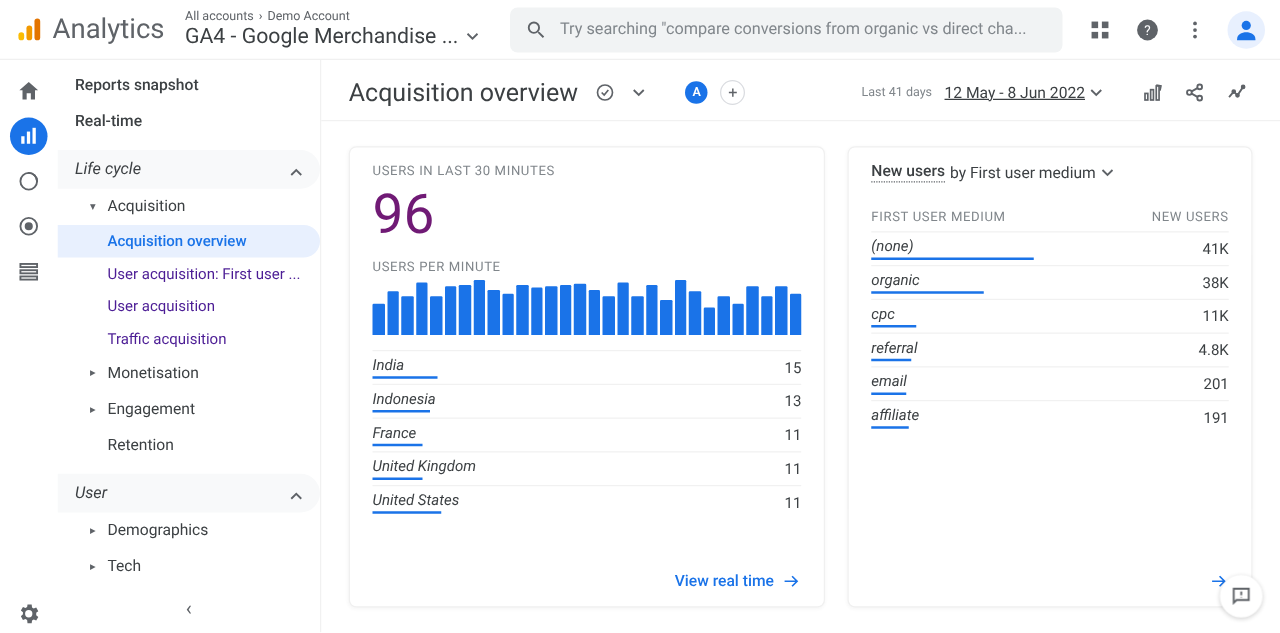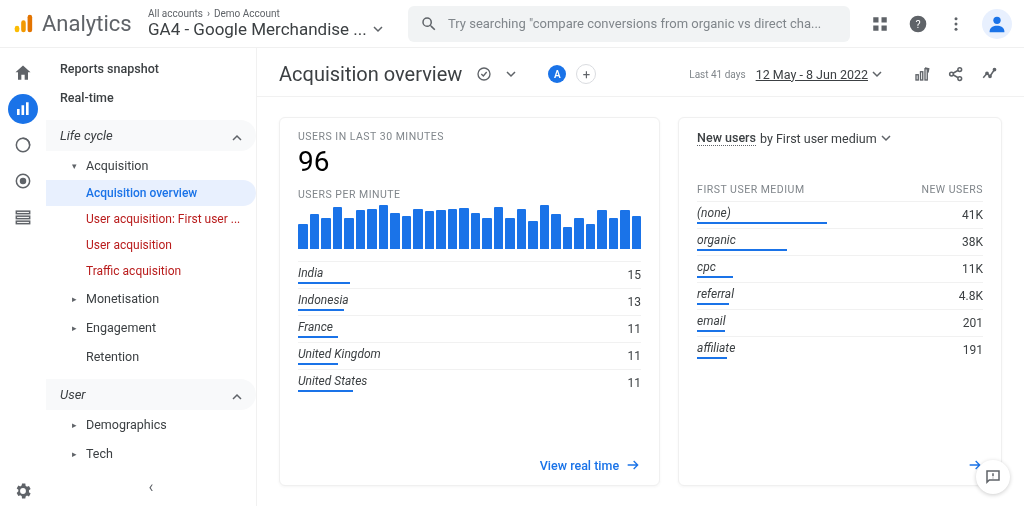--- a/index.html
+++ b/index.html
@@ -22,35 +22,35 @@
   .rail .icon-btn { width: 30px; height: 30px; }
   .rail .icon-btn.active { background: #1a73e8; color: #fff; }
   .rail-spacer { flex: 1; }
   .sidebar { width: 210px; padding: 6px 0; height: 100%; overflow: hidden; position: relative; }
   .side-item { padding: 7px 14px; font-size: 12.5px; color: #3c4043; cursor: pointer; display: flex; align-items: center; }
   .side-item.bold { font-weight: 500; }
   .side-section { padding: 8px 14px; font-size: 13px; color: #3c4043; display: flex; align-items: flex-end; justify-content: space-between; background: #f8f9fa; cursor: pointer; border-radius: 0 20px 20px 0; font-style: italic;}
   .side-sub { padding: 7px 14px 7px 26px; font-size: 12.5px; color: #3c4043; cursor: pointer; display: flex; align-items: center; gap: 6px; }
   .side-sub.expandable::before { content: '▸'; font-size: 9px; color: #5f6368; width: 8px; }
   .side-sub.expanded::before { content: '▾'; font-size: 9px; color: #5f6368; width: 8px; }
-  .side-leaf { padding: 6px 14px 6px 40px; font-size: 12px; color: #b91c1c; cursor: pointer; white-space: nowrap; overflow: hidden; text-overflow: ellipsis; }
+  .side-leaf { padding: 6px 14px 6px 40px; font-size: 12px; color: #4c1d95; cursor: pointer; white-space: nowrap; overflow: hidden; text-overflow: ellipsis; }
   .side-leaf.selected { color: #1a73e8; background: #e8f0fe; border-radius: 0 18px 18px 0; font-weight: 500; }
   .sidebar-collapse { position: absolute; bottom: 10px; left: 50%; transform: translateX(-50%); color: #5f6368; cursor: pointer; font-size: 16px; }
   .main { flex: 1; display: flex; flex-direction: column; border-left: 1px solid #f1f1f1; background: #fff; }
   .page-header { display: flex; align-items: center; padding: 14px 22px 10px 22px; gap: 10px; border-bottom: 1px solid #f1f1f1; }
   .page-title { font-size: 20px; color: #3c4043; }
   .header-spacer { flex: 1; }
   .date-label { font-size: 10px; color: #80868b; }
   .date-range { font-size: 12.5px; color: #3c4043; display: flex; align-items: center; gap: 4px; cursor: pointer; text-decoration: underline; }
   .cards { display: flex; gap: 18px; padding: 20px 22px; flex: 1; overflow: hidden; }
   .card { background: #fff; border: 1px solid #f0f0f0; border-radius: 6px; padding: 12px 18px; display: flex; flex-direction: column; box-shadow: 0 1px 3px rgba(60,64,67,0.05); }
   .card1 { flex: 1.2; }
-  .card2 { flex: 1; gap: 16px; }
+  .card2 { flex: 1; }
   .card-label { font-size: 10.5px; color: #80868b; letter-spacing: 0.5px; text-transform: uppercase; }
-  .big-number { font-size: 28px; color: #000000; margin: 2px 0 10px 0; }
+  .big-number { font-size: 44px; color: #701a75; margin: 2px 0 10px 0; }
   .mini-chart { height: 44px; display: flex; align-items: flex-end; gap: 2px; margin: 4px 0 12px 0; }
   .mini-chart .bar { flex: 1; background: #1a73e8; border-radius: 1px 1px 0 0; min-height: 2px; }
   .table { width: 100%; }
   .table .thead { display: flex; justify-content: space-between; font-size: 10.5px; color: #80868b; letter-spacing: 0.5px; text-transform: uppercase; padding: 5px 0; }
   .table .row { display: flex; justify-content: space-between; align-items: center; padding: 4px 0 5px 0; border-top: 1px solid #f1f1f1; }
   .table .row .name { font-size: 12px; color: #3c4043; position: relative; padding-bottom: 3px; font-style: italic; }
   .table .row .name::after { content: ''; position: absolute; left: 0; bottom: -1px; height: 2px; background: #1a73e8; width: var(--bar, 40px); }
   .table .row .val { font-size: 12px; color: #3c4043; }
   .card-action { margin-top: auto; text-align: right; color: #1a73e8; font-size: 12.5px; font-weight: 500; display: flex; align-items: center; justify-content: flex-end; gap: 6px; cursor: pointer; padding-top: 10px; }
   .card2-header { font-size: 12.5px; color: #3c4043; padding-bottom: 2px; display: flex; align-items: center; gap: 4px; cursor: pointer; }

